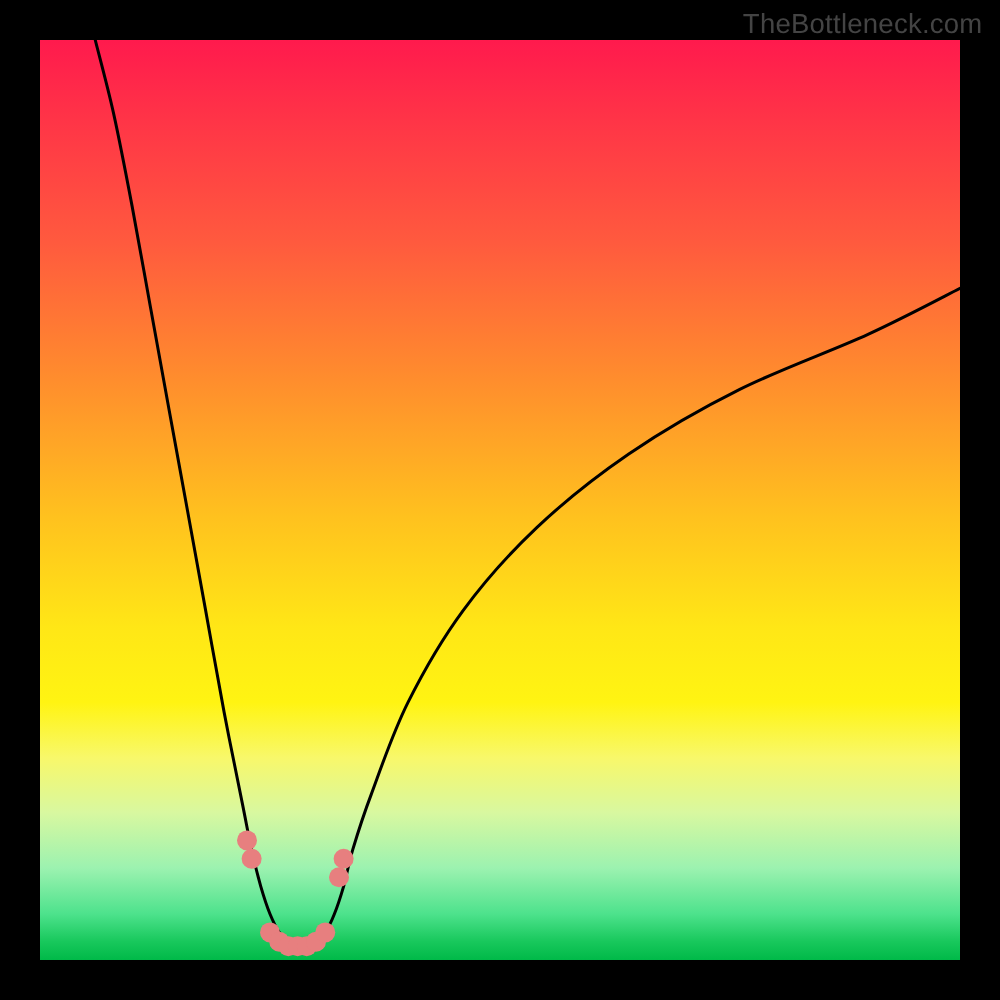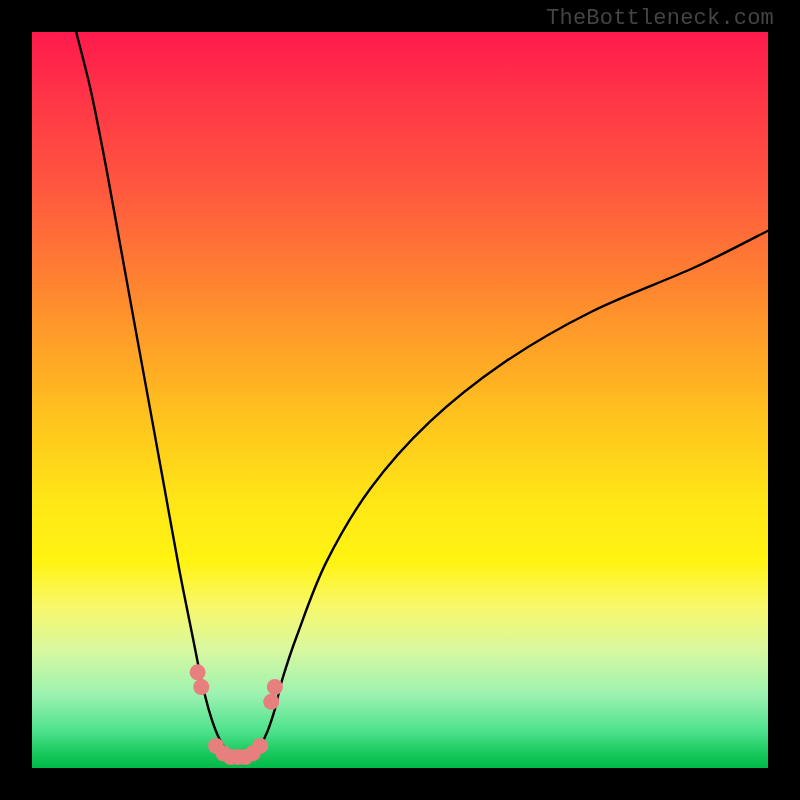--- a/index.html
+++ b/index.html
@@ -37,22 +37,22 @@
       #d8f8a0 84%,
       #9cf2b0 90%,
       #4de28c 95%,
       #18c85c 98%,
       #00b948 100%
     );
   }
   .watermark {
     position: absolute;
     top: 6px;
-    right: 26px;
-    font-family: Liberation Mono, monospace;
+    right: 14px;
+    font-family: Liberation Sans, sans-serif;
     font-size: 22px;
     color: #444;
     font-weight: 500;
     letter-spacing: 0.2px;
   }
   svg.curve {
     position: absolute;
     left: 0;
     top: 0;
     width: 736px;

